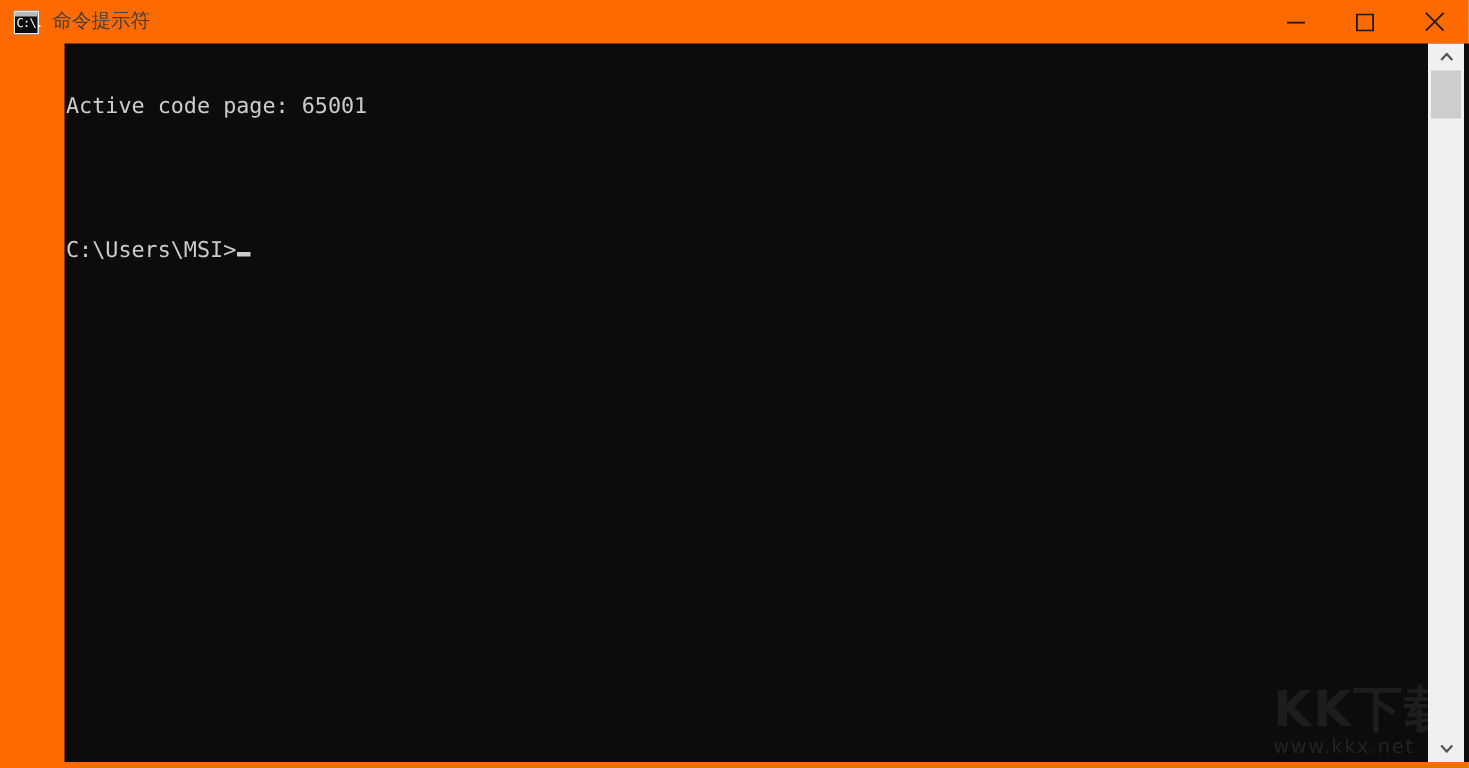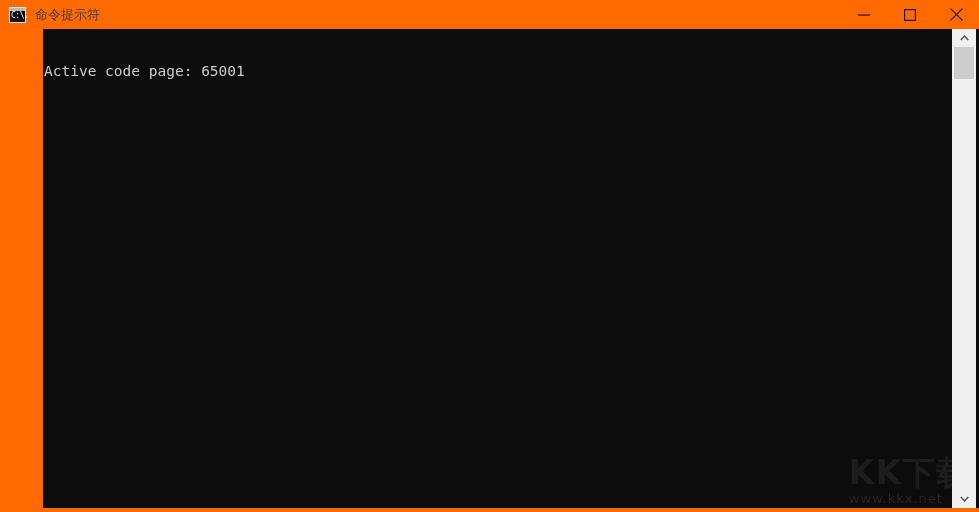--- a/index.html
+++ b/index.html
@@ -242,20 +242,21 @@
   </div>
 
   <div class="border-left"></div>
   <div class="border-right"></div>
   <div class="border-bottom"></div>
 
   <div class="console">
     <div class="console-text">
       <div class="console-line">Active code page: 65001</div>
       <div class="console-line"></div>
+      <div class="console-line"><span>C:\Users\MSI&gt;</span><span class="cursor"></span></div>
     </div>
 
     <div class="watermark">
       <div class="wm-logo">KK下载</div>
       <div class="wm-url">www.kkx.net</div>
     </div>
   </div>
 
   <div class="scrollbar">
     <div class="sb-arrow up">

